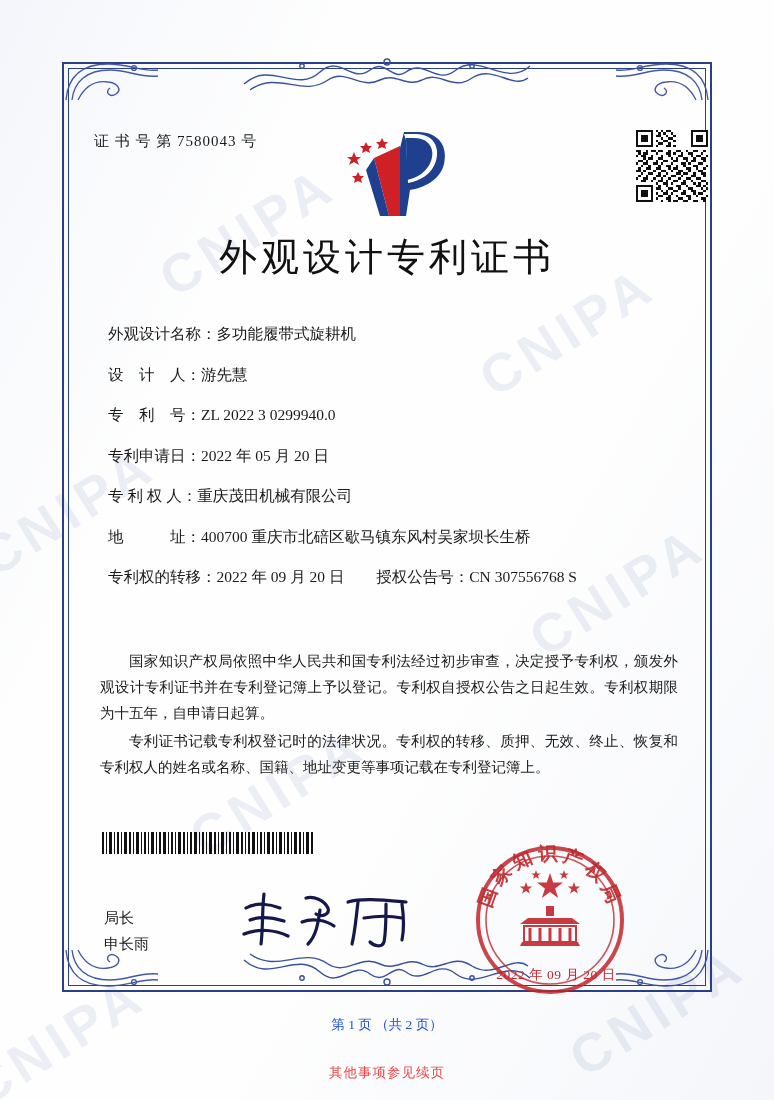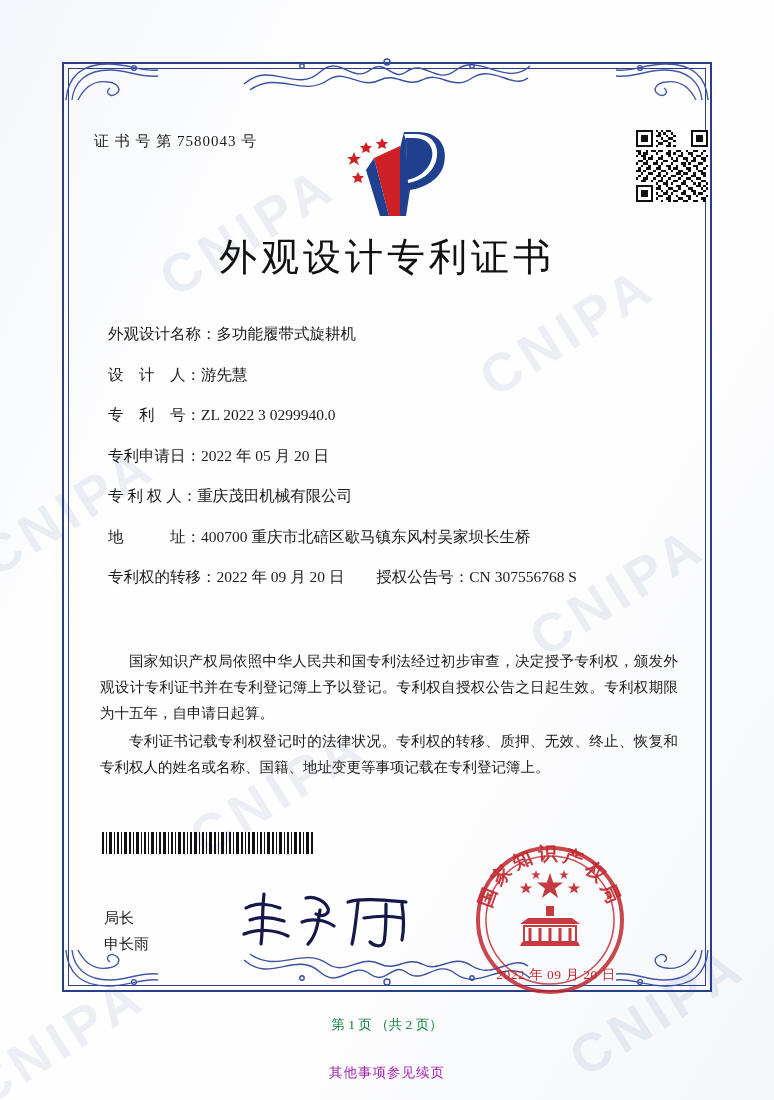--- a/index.html
+++ b/index.html
@@ -196,29 +196,29 @@
     font-size: 13.5px;
     color: #c0272d;
     letter-spacing: 0.5px;
   }
 
   .page-num {
     position: absolute;
     left: 0; right: 0; top: 1016px;
     text-align: center;
     font-size: 13.5px;
-    color: #15803d;
+    color: #1d4ed8;
   }
 
   .footer-note {
     position: absolute;
     left: 0; right: 0; top: 1064px;
     text-align: center;
     font-size: 13.5px;
-    color: #a21caf;
+    color: #ef4444;
     letter-spacing: 1px;
   }
 </style>
 </head>
 <body>
 
 <div class="page">
 
   <div class="paper-tint"></div>
 

